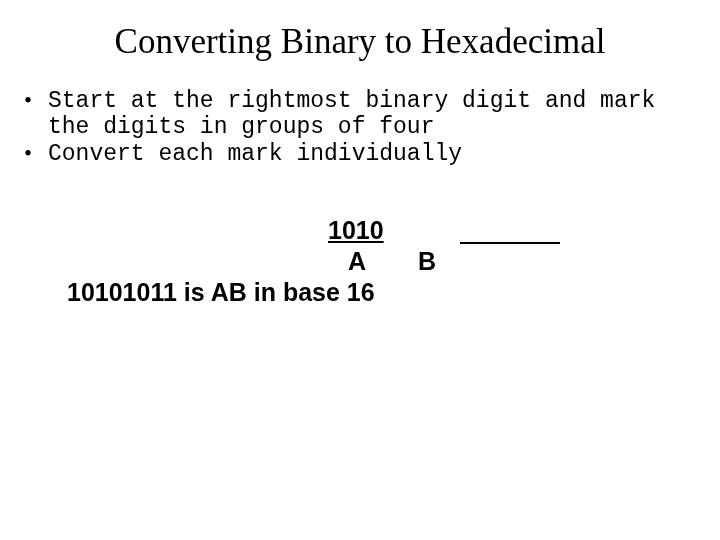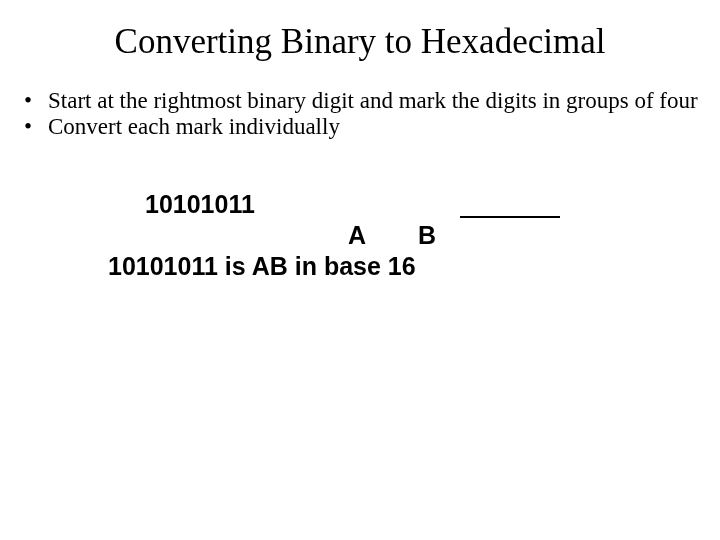--- a/index.html
+++ b/index.html
@@ -35,20 +35,21 @@
     align-items: flex-start;
   }
   .bullet-dot {
     width: 24px;
     flex: 0 0 24px;
     text-align: left;
     padding-left: 2px;
   }
   .bullet-text {
     flex: 1;
+    font-family: Liberation Mono, monospace;
   }
   .example {
     font-family: Arial, Helvetica, sans-serif;
     font-size: 25px;
     font-weight: bold;
     line-height: 1.22;
     margin-top: 48px;
   }
   .ex-line1 {
     position: relative;
@@ -87,21 +88,22 @@
     position: absolute;
     left: 348px;
     top: 0;
   }
   .ex-B {
     position: absolute;
     left: 418px;
     top: 0;
   }
   .ex-line3 {
-    padding-left: 108px;
+    padding-left: 48px;
+    margin-left: 19px;
   }
 </style>
 </head>
 <body>
 
 <div class="slide">
 
   <div class="title">Converting Binary to Hexadecimal</div>
 
   <div class="bullets">
@@ -110,21 +112,21 @@
       <div class="bullet-text">Start at the rightmost binary digit and mark the digits in groups of four</div>
     </div>
     <div class="bullet-row">
       <div class="bullet-dot">•</div>
       <div class="bullet-text">Convert each mark individually</div>
     </div>
   </div>
 
   <div class="example">
     <div class="ex-line1">
-      <span class="ex-binary-full">10101011</span>
+      <span class="ex-group1">1010</span>
       <span class="ex-trail"></span>
     </div>
     <div class="ex-line2">
       <span class="ex-A">A</span>
       <span class="ex-B">B</span>
     </div>
     <div class="ex-line3">10101011 is AB in base 16</div>
   </div>
 
 </div>

